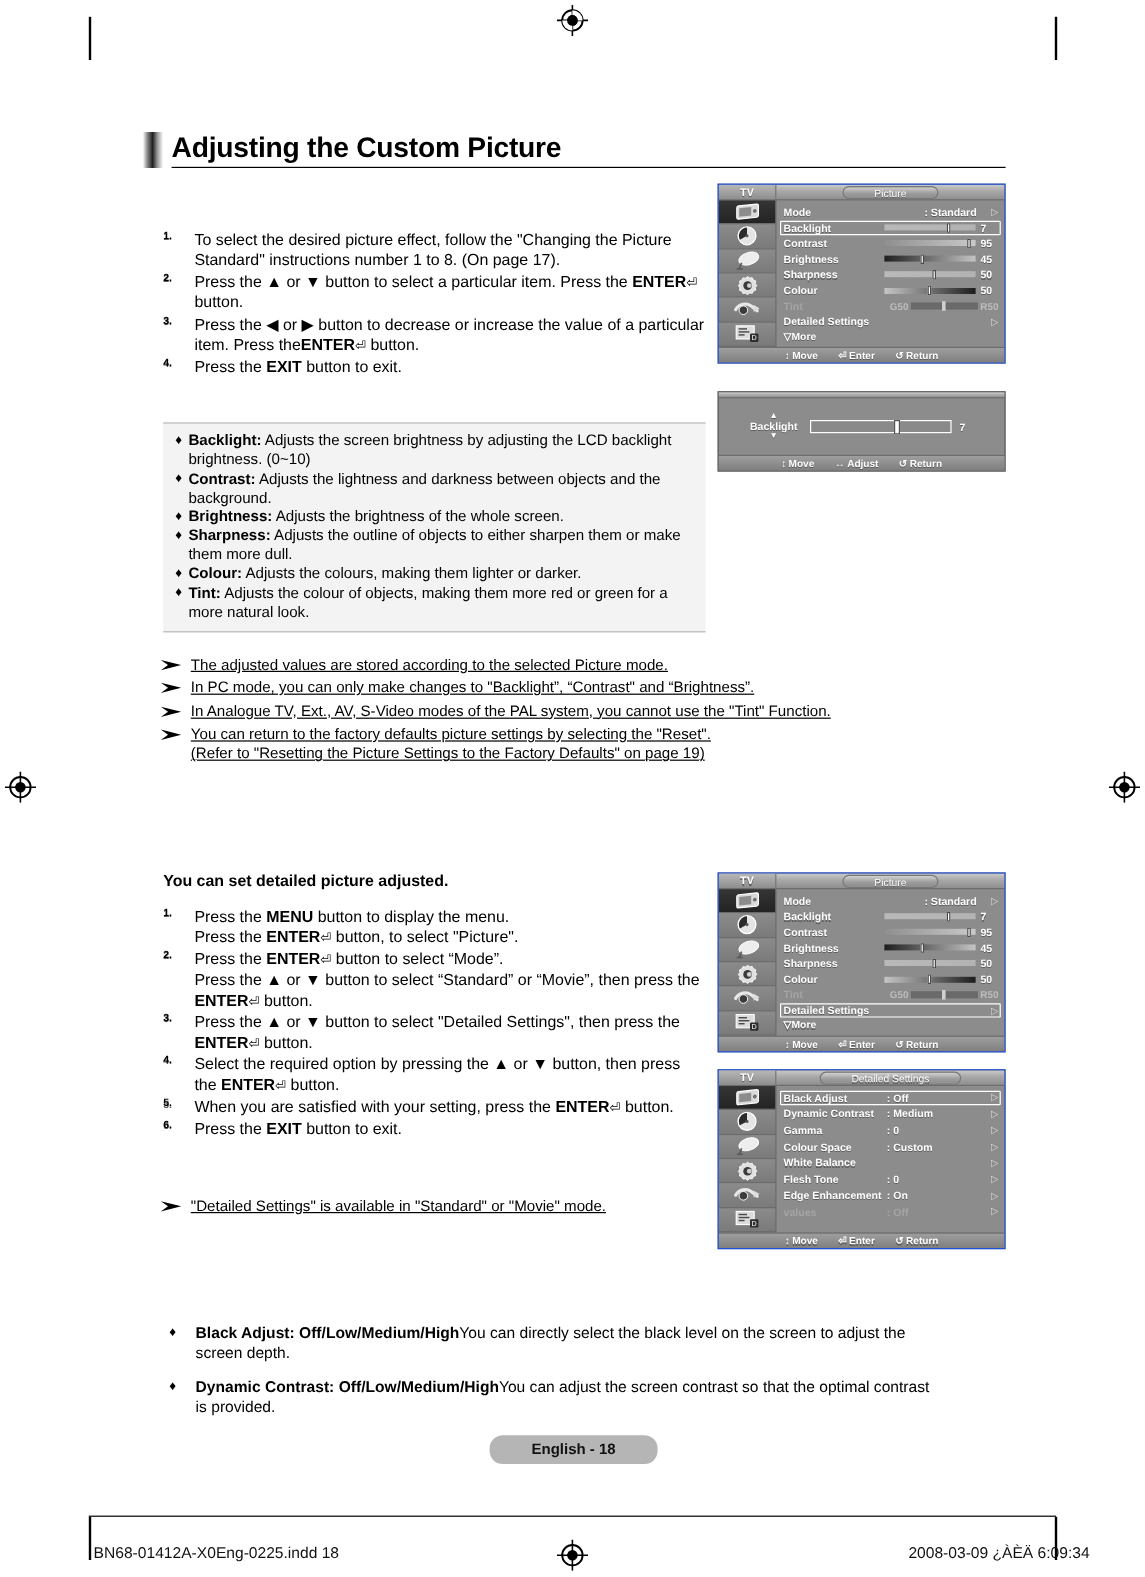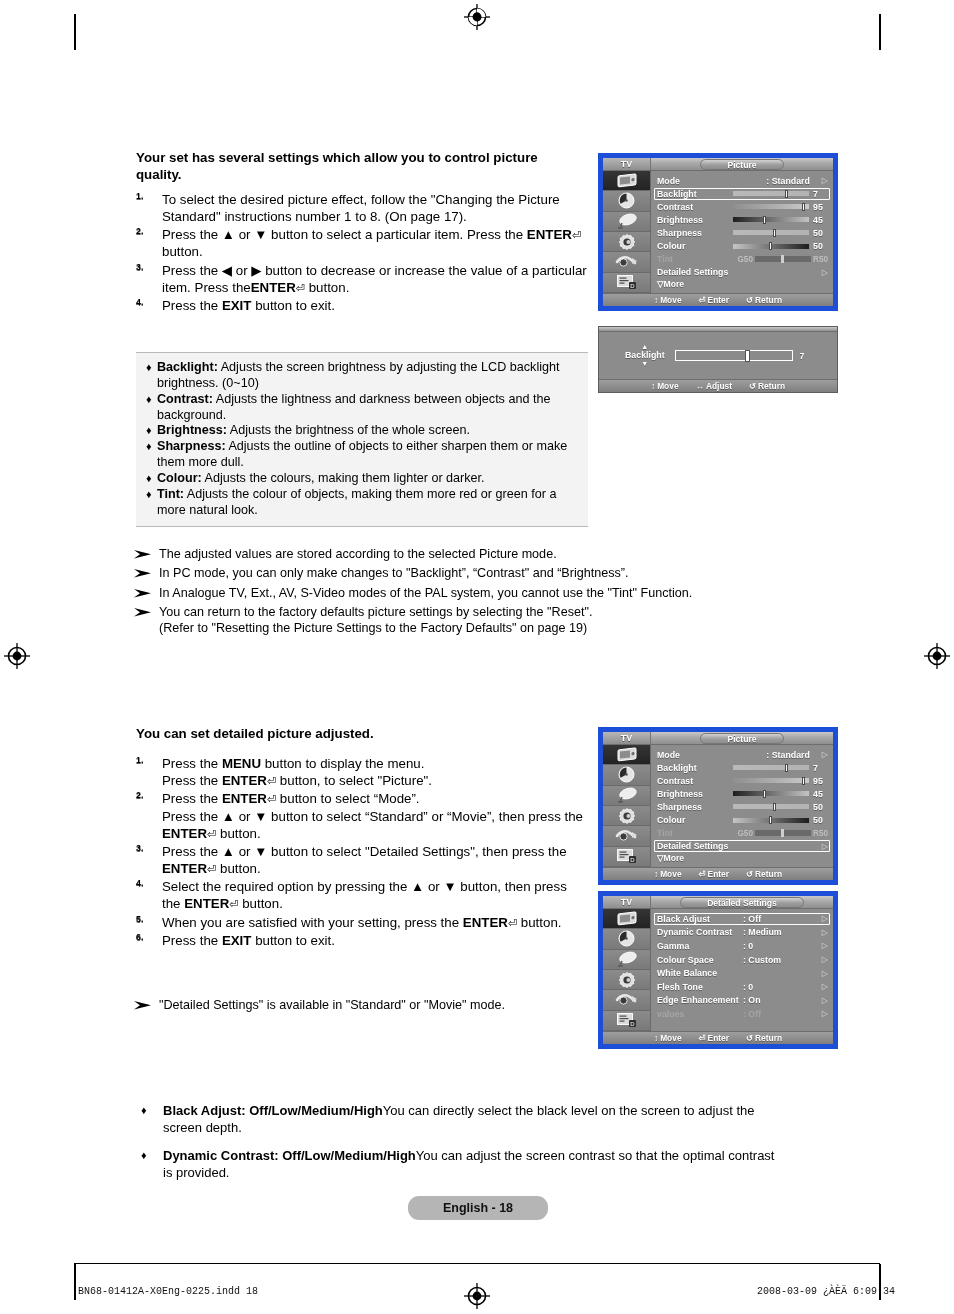--- a/index.html
+++ b/index.html
@@ -54,34 +54,34 @@
   .bulletbox ul { list-style:none; margin:0; padding:0; }
   .bulletbox li { display:flex; margin-bottom:0px; }
   .bulletbox li .dia { flex:0 0 11px; width:11px; font-size:11px; line-height:1.35; }
   .bulletbox li .bt { flex:1; }
 
   
   ul.notes { list-style:none; margin:0; padding:0; font-size:12.6px; line-height:1.30; }
   ul.notes li { display:flex; margin-bottom:3px; }
   ul.notes li .arrow { flex:0 0 26px; width:26px; }
   ul.notes li .arrow svg { display:block; margin-top:3px; }
-  ul.notes li .nt { flex:1; }
+  ul.notes li .nt { flex:1;text-decoration:underline; }
 
   
   .finals { font-size:13px; line-height:1.3; }
   .finals .fb { display:flex; margin-bottom:11px; }
   .finals .fb .dia { flex:0 0 22px; width:22px; font-size:11px; }
   .finals .fb .fbody .fh { font-weight:bold; margin-bottom:1px; }
 
   
   .osd {
     position:absolute;
     width:240px;
     background:#8c8c8c;
-    border:5px solid #1d4ed8;
+    border:1px solid #1d4ed8;
     font-family:"Liberation Sans", sans-serif;
     color:#ffffff;
     font-size:8.4px;
     overflow:hidden;
   }
   .osd-top {
     height:13px; display:flex; align-items:stretch;
     background: linear-gradient(to bottom,#c9c9c9 0%, #a8a8a8 45%, #8f8f8f 100%);
     border-bottom:1px solid #6d6d6d;
   }
@@ -90,21 +90,21 @@
     font-weight:bold; font-size:9px; color:#ffffff;
     text-shadow:0 1px 0 #555;
     background: linear-gradient(to bottom,#b7b7b7 0%, #8e8e8e 100%);
     border-right:1px solid #757575;
   }
   .osd-titlewrap { flex:1; position:relative; display:flex; align-items:center; justify-content:center; }
   .osd-title {
     background: linear-gradient(to bottom,#d2d2d2 0%, #9d9d9d 55%, #8d8d8d 100%);
     border-radius:7px;
     padding:0px 26px; height:11px; line-height:11px;
-    font-weight:bold; font-size:8.6px; color:#ffffff;
+    font-weight:normal; font-size:8.6px; color:#ffffff;
     text-shadow:0 1px 0 #5a5a5a;
     border:1px solid #777;
   }
   .osd-body { display:flex; height:122px; }
   .osd-icons {
     width:48px; flex:0 0 48px;
     background:#7e7e7e;
     display:flex; flex-direction:column;
     border-right:1px solid #6a6a6a;
   }
@@ -154,21 +154,21 @@
   .bigslider { position:relative; width:118px; height:11px; margin-left:10px; border:1.2px solid #fff; background:#8a8a8a; }
   .bigslider .knob { position:absolute; top:-1.5px; left:69px; width:5px; height:12px; background:#fff; border:1px solid #555; }
   .osd2-num { margin-left:7px; font-size:8.8px; font-weight:bold; text-shadow:0 1px 0 #5e5e5e;}
 
   
   .langbadge {
     position:absolute; background:#b5b5b5; border-radius:11px;
     font-size:12.5px; font-weight:bold; color:#111;
     display:flex; align-items:center; justify-content:center;
   }
-  .footline { position:absolute; font-family:Liberation Mono, monospace; font-size:10px; color:#111; white-space:nowrap;}
+  .footline { position:absolute; font-family:Liberation Sans, sans-serif; font-size:13px; color:#111; white-space:nowrap;}
   .footrule { position:absolute; background:#000; }
 </style>
 </head>
 <body>
 
 <div class="page">
 
   <div class="crop" style="left:74px;top:14px;width:1.6px;height:36px;"></div>
   <div class="crop" style="left:879px;top:14px;width:1.6px;height:36px;"></div>
   <div class="crop" style="left:74px;top:1264px;width:1.6px;height:36px;"></div>
@@ -204,24 +204,27 @@
   </div>
   <div class="reg" style="left:464px;top:1283px;">
     <svg width="26" height="26" viewBox="0 0 26 26">
         <circle cx="13" cy="13" r="8.5" fill="none" stroke="#000" stroke-width="1.6"></circle>
         <line x1="13" y1="0" x2="13" y2="26" stroke="#000" stroke-width="1.3"></line>
         <line x1="0" y1="13" x2="26" y2="13" stroke="#000" stroke-width="1.3"></line>
         <circle cx="13" cy="13" r="4.4" fill="#000"></circle>
       </svg>
   </div>
 
-
-  <div class="section" style="left:136px;top:150px;width:450px;">
-    <p class="intro">Your set has several settings which allow you to control picture quality.</p>
-  </div>
+  <div class="section" style="left:113px;top:110px;width:725px;">
+    <div class="head-wrap">
+      <div class="head-bar"></div>
+      <h1 class="title">Adjusting the Custom Picture</h1>
+    </div>
+  </div>
+
 
   <div class="section" style="left:136px;top:191px;width:452px;">
     <ol class="steps" id="steps1">
         <li>
           <span class="num">1.</span>
           <span class="txt">To select the desired picture effect, follow the "Changing the Picture Standard" instructions number 1 to 8. (On page 17).</span>
         </li>
         <li>
           <span class="num">2.</span>
           <span class="txt">Press the ▲ or ▼ button to select a particular item. Press the <b>ENTER</b><span class="ent">⏎</span> button.</span>

